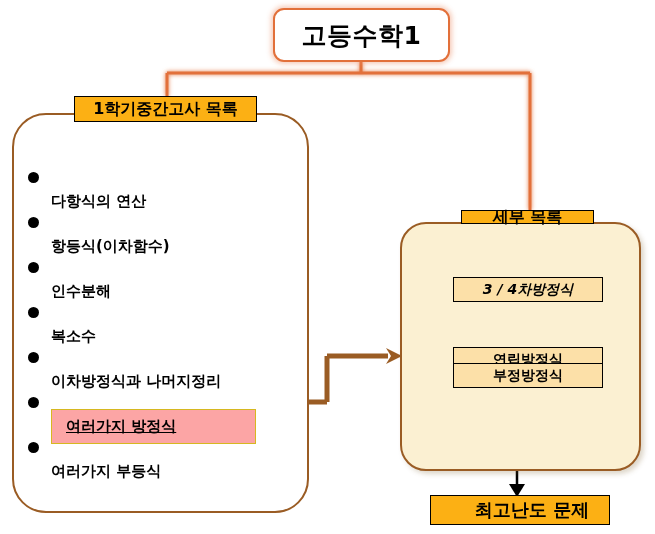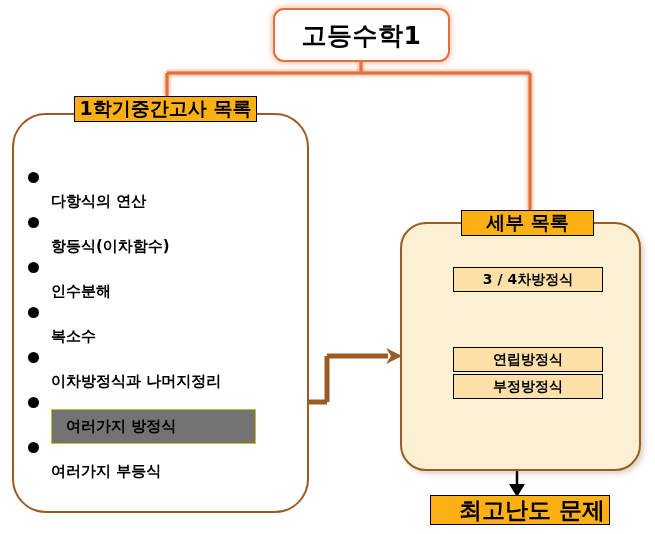--- a/index.html
+++ b/index.html
@@ -86,45 +86,45 @@
   .chip {
     position: absolute;
     box-sizing: border-box;
     background: #fcb014;
     border: 1.5px solid #000000;
     display: flex;
     align-items: center;
     justify-content: center;
   }
   .chip .label {
-    font-size: 19px;
+    font-size: 16px;
     font-weight: bold;
     color: #000000;
     white-space: nowrap;
   }
   .chip-left-header {
     left: 74px;
     top: 96px;
     width: 183px;
     height: 26px;
   }
   .chip-right-header {
     left: 461px;
     top: 210px;
     width: 133px;
-    height: 26px;
+    height: 14px;
   }
   .chip-bottom {
     left: 430px;
     top: 495px;
     width: 180px;
     height: 30px;
   }
   .chip-bottom .label {
-    font-size: 23px;
+    font-size: 18px;
     margin-left: 24px;
   }
 
   
   .list {
     position: absolute;
     left: 28px;
     top: 155px;
     width: 272px;
   }
@@ -143,26 +143,27 @@
     margin-right: 12px;
   }
   .item-text {
     font-size: 15px;
     font-weight: bold;
     color: #000000;
     white-space: nowrap;
     margin-top: 48px;
   }
   .list-item.highlight .item-text {
-    background: #737373;
+    background: #fca5a5;
     border: 1.5px solid #d6b820;
     padding: 7px 10px 7px 14px;
     display: inline-block;
     width: 205px;
     box-sizing: border-box;
+    text-decoration: underline;
   }
 
   
   .subbox {
     position: absolute;
     left: 453px;
     width: 150px;
     height: 25px;
     box-sizing: border-box;
     background: #fce0a8;
@@ -170,23 +171,23 @@
     display: flex;
     align-items: center;
     justify-content: center;
   }
   .subbox .label {
     font-size: 14px;
     font-weight: bold;
     color: #000000;
     white-space: nowrap;
   }
-  .subbox-0 { top: 267px; }
+  .subbox-0 { top: 277px; font-style: italic; }
   .subbox-1 { top: 315px; margin-top: 32px; }
-  .subbox-2 { top: 374px; align-items: center; }
+  .subbox-2 { top: 363px; align-items: center; }
   .subbox-3 { top: 411px; }
 </style>
 </head>
 <body>
 
 <div id="canvas">
 
   <svg class="svg-layer" viewBox="0 0 655 534" xmlns="http://www.w3.org/2000/svg">
     <defs>
       <filter id="glow" x="-50%" y="-50%" width="200%" height="200%">

